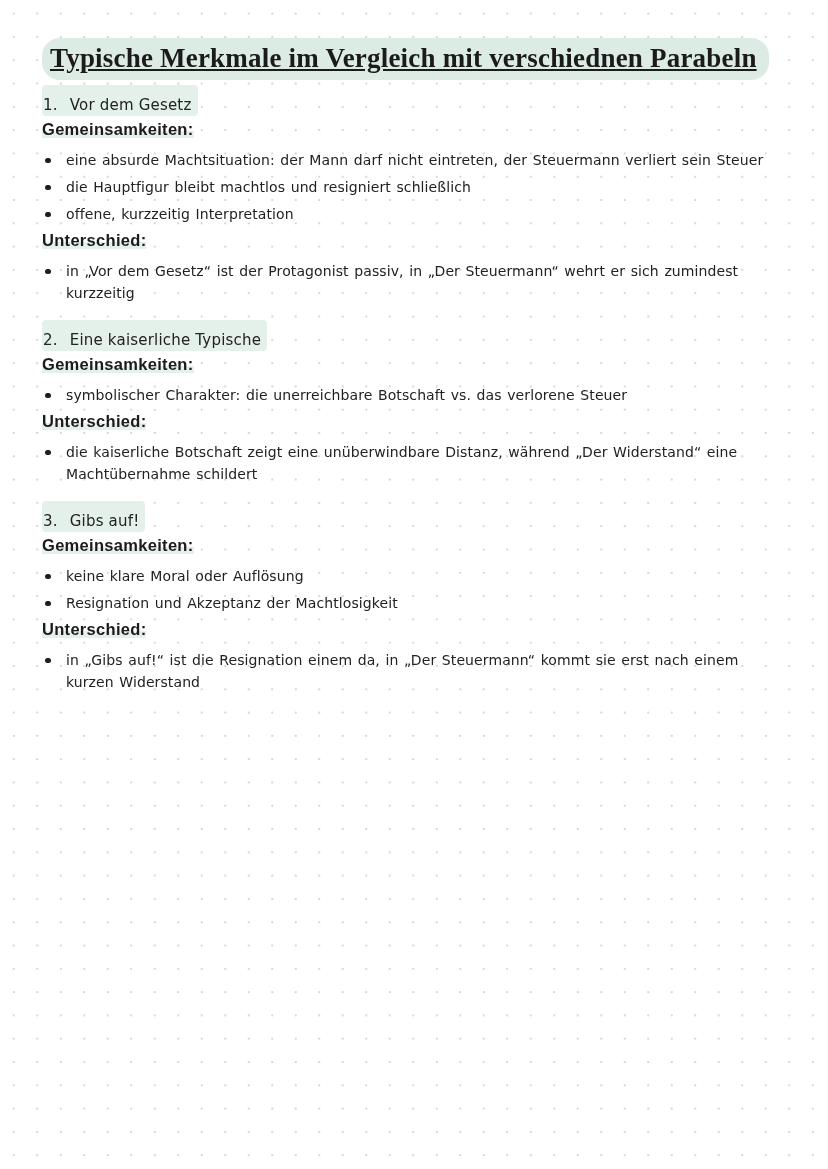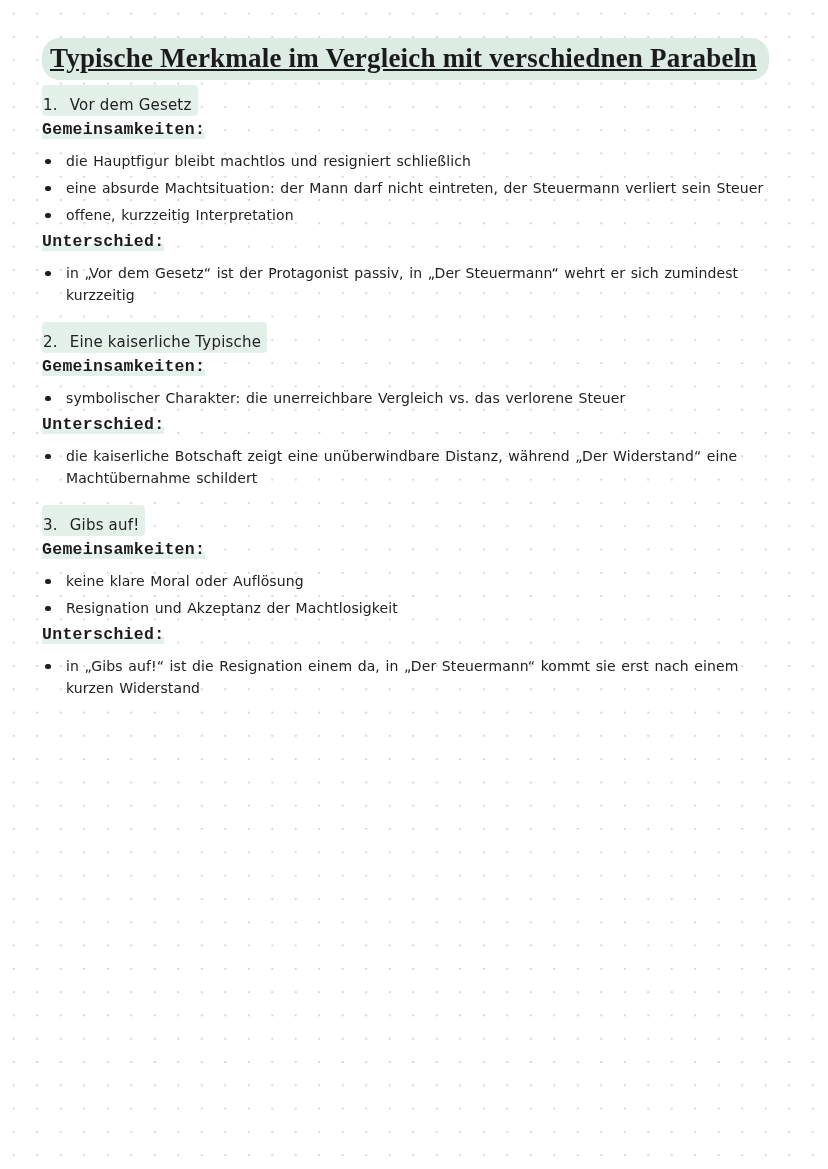--- a/index.html
+++ b/index.html
@@ -52,21 +52,21 @@
   }
   .sec-heading .hl {
     background: var(--highlight-soft, #e4f0ea);
     border-radius: 4px;
     padding: 11px 6px 2px 1px;
   }
   .sec-heading .num { margin-right: 12px; }
 
   .sub-label {
     display: inline-block;
-    font-family: Liberation Mono, monospace;
+    font-family: Liberation Sans, sans-serif;
     font-weight: 700;
     font-size: 16.5px;
     line-height: 20px;
     letter-spacing: 0.3px;
     color: #1b1b1b;
     background: linear-gradient(to bottom,
       rgba(0,0,0,0) 62%,
       var(--highlight-soft, #e4f0ea) 62%,
       var(--highlight-soft, #e4f0ea) 96%,
       rgba(0,0,0,0) 96%);
@@ -103,39 +103,39 @@
   <div class="content">
 
     <h1 class="title-wrap"><span class="title-hl">Typische Merkmale im Vergleich mit verschiednen Parabeln</span></h1>
 
     <section class="section">
       <div class="sec-heading"><span class="hl"><span class="num">1.</span><span>Vor dem Gesetz</span></span></div>
 
       <div><span class="sub-label">Gemeinsamkeiten:</span></div>
 
       <ul class="bullets">
+        <li><span class="dot"></span><span class="li-text">eine absurde Machtsituation: der Mann darf nicht eintreten, der Steuermann verliert sein Steuer</span></li>
         <li><span class="dot"></span><span class="li-text">die Hauptfigur bleibt machtlos und resigniert schließlich</span></li>
-        <li><span class="dot"></span><span class="li-text">eine absurde Machtsituation: der Mann darf nicht eintreten, der Steuermann verliert sein Steuer</span></li>
         <li><span class="dot"></span><span class="li-text">offene, kurzzeitig Interpretation</span></li>
       </ul>
 
       <div><span class="sub-label">Unterschied:</span></div>
 
       <ul class="bullets">
         <li><span class="dot"></span><span class="li-text">in „Vor dem Gesetz“ ist der Protagonist passiv, in „Der Steuermann“ wehrt er sich zumindest kurzzeitig</span></li>
       </ul>
     </section>
 
     <section class="section">
       <div class="sec-heading"><span class="hl"><span class="num">2.</span><span>Eine kaiserliche Typische</span></span></div>
 
       <div><span class="sub-label">Gemeinsamkeiten:</span></div>
 
       <ul class="bullets">
-        <li><span class="dot"></span><span class="li-text">symbolischer Charakter: die unerreichbare Vergleich vs. das verlorene Steuer</span></li>
+        <li><span class="dot"></span><span class="li-text">symbolischer Charakter: die unerreichbare Botschaft vs. das verlorene Steuer</span></li>
       </ul>
 
       <div><span class="sub-label">Unterschied:</span></div>
 
       <ul class="bullets">
         <li><span class="dot"></span><span class="li-text">die kaiserliche Botschaft zeigt eine unüberwindbare Distanz, während „Der Widerstand“ eine Machtübernahme schildert</span></li>
       </ul>
     </section>
 
     <section class="section">

